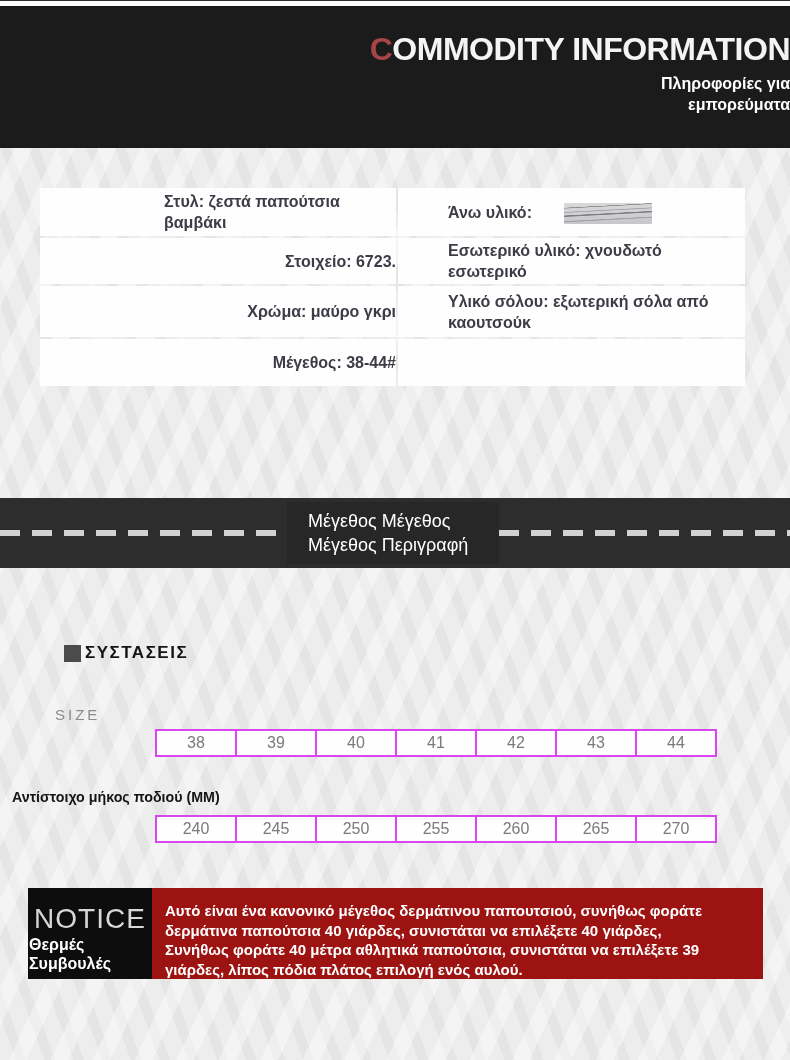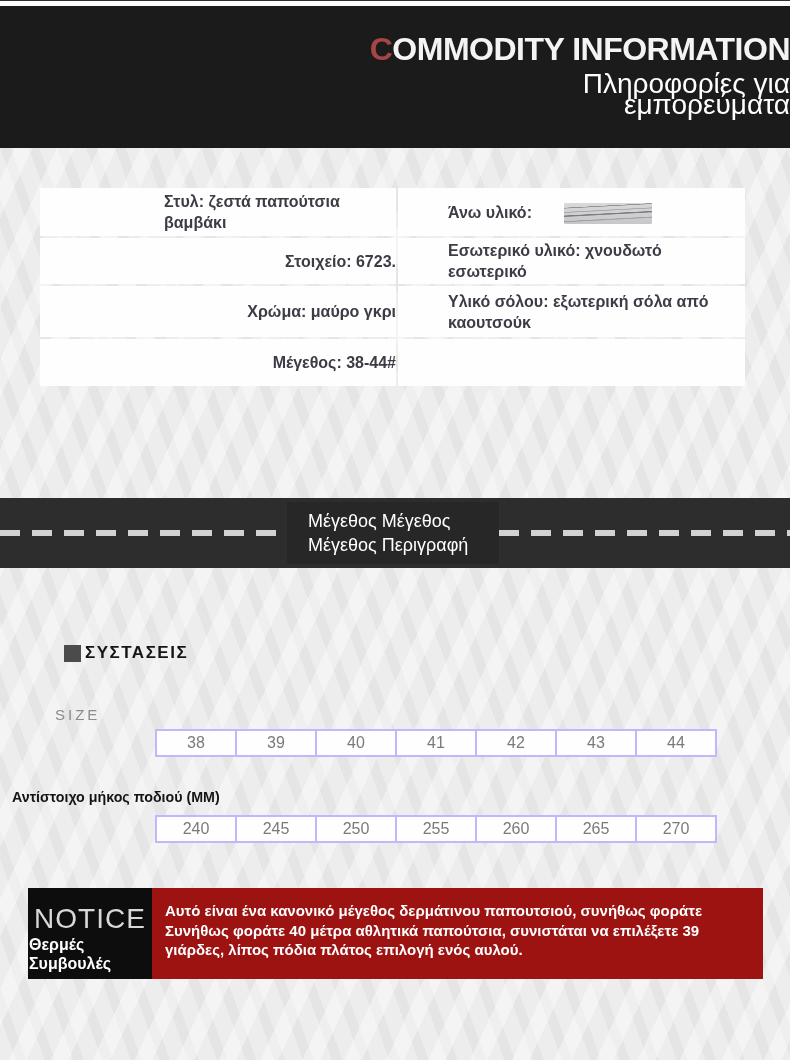--- a/index.html
+++ b/index.html
@@ -15,21 +15,21 @@
   }
 
   
   .top-hairline { position:absolute; top:0; left:0; right:0; height:1px; background:#2f2f2f; }
   .top-strip { position:absolute; top:1px; left:0; right:0; height:5px; background:#fdfdfd; }
 
   
   .header { position:absolute; top:6px; left:0; right:0; height:142px; background:#1b1b1b; padding:26px 0 0 45px;text-align:right; }
   .header-title { font-size:32px; font-weight:600; letter-spacing:-0.5px; color:#f4f4f4; line-height:34px; }
   .header-title .first-letter { color:#a64545; }
-  .header-subtitle { margin-top:7px; margin-left:-1px; font-size:28px; font-weight:normal; color:#ffffff; line-height:21px; }
+  .header-subtitle { margin-top:7px; margin-left:-1px; font-size:16px; font-weight:bold; color:#ffffff; line-height:21px; }
 
   
   .info-table {
     position:absolute; left:40px; top:188px; width:705px;
     display:grid; grid-template-columns:356px 347px; grid-template-rows:48px 46px 51px 47px;
     gap:2px; background:transparent;
   }
   .info-cell { background:#fefefe; display:flex; align-items:center; color:#3c3c46; font-size:16px; font-weight:bold; line-height:21px; }
   .info-cell.col-left { padding-left:48px;justify-content:flex-end; }
   .info-cell.col-right { padding-left:50px; }
@@ -55,21 +55,21 @@
   
   .rec-heading { position:absolute; left:64px; top:643px; display:flex; align-items:center; }
   .rec-square { width:17px; height:17px; background:#4b4b4b; margin-right:4px; }
   .rec-heading-text { font-size:17px; font-weight:800; color:#141414; letter-spacing:1.5px; }
 
   .size-label { position:absolute; left:55px; top:706px; font-size:15px; color:#8b8b8b; letter-spacing:3px; font-weight:500; }
 
   table.size-table { position:absolute; left:155px; width:562px; border-collapse:collapse; table-layout:fixed; background:#ffffff; }
   table.size-table.t1 { top:729px; }
   table.size-table.t2 { top:815px;border-radius:8px; }
-  table.size-table td { border:2px solid #c4b5fd; height:26px; text-align:center; vertical-align:middle; color:#7a7a7a; font-size:16px; background:#fefefe; }
+  table.size-table td { border:2px solid #d946ef; height:26px; text-align:center; vertical-align:middle; color:#7a7a7a; font-size:16px; background:#fefefe; }
 
   .foot-label { position:absolute; left:12px; top:788px; font-size:15px; font-weight:bold; color:#141414; transform:scaleX(.95); transform-origin:left center; white-space:nowrap; }
 
   
   .notice { position:absolute; left:28px; top:888px; width:735px; height:91px; display:flex; }
   .notice-black { width:124px; background:#0d0d0d; color:#ffffff; padding-top:16px; }
   .notice-title { font-size:28px; color:#d8d8d8; text-align:center; letter-spacing:1px; line-height:30px; font-weight:400; }
   .notice-subtitle { padding-left:1px; font-size:16px; font-weight:bold; line-height:19px; margin-top:1px; }
   .notice-red { flex:1; background:#9c1312; color:#ffffff; font-weight:bold; font-size:15px; line-height:19.5px; padding:13px 10px 0 13px; }
 </style>
@@ -166,18 +166,19 @@
   <div class="notice">
     <div class="notice-black">
       <div class="notice-title">NOTICE</div>
       <div class="notice-subtitle">
         <div>Θερμές</div>
         <div>Συμβουλές</div>
       </div>
     </div>
     <div class="notice-red">
       <div>Αυτό είναι ένα κανονικό μέγεθος δερμάτινου παπουτσιού, συνήθως φοράτε</div>
+      <div>δερμάτινα παπούτσια 40 γιάρδες, συνιστάται να επιλέξετε 40 γιάρδες,</div>
       <div>Συνήθως φοράτε 40 μέτρα αθλητικά παπούτσια, συνιστάται να επιλέξετε 39</div>
       <div>γιάρδες, λίπος πόδια πλάτος επιλογή ενός αυλού.</div>
     </div>
   </div>
 
 </div>
 
 </body></html>

